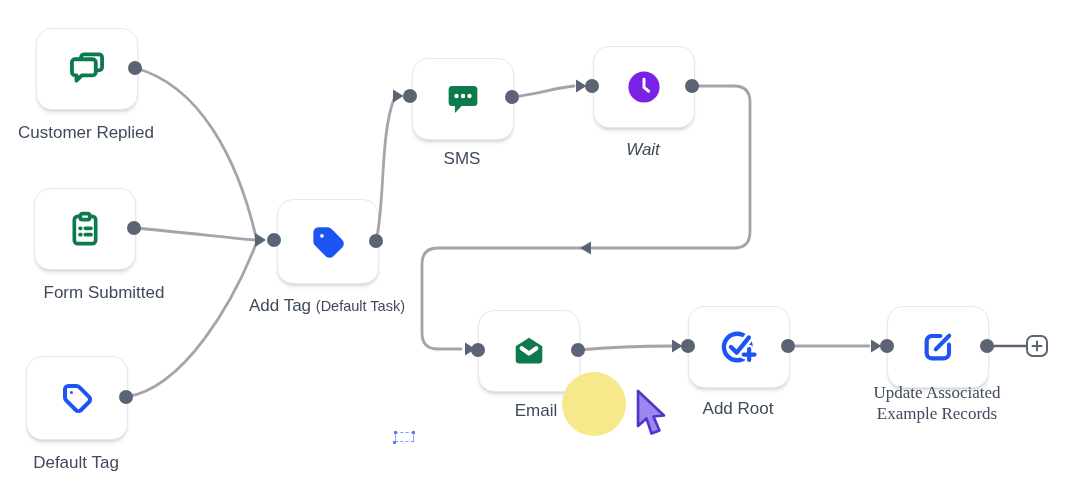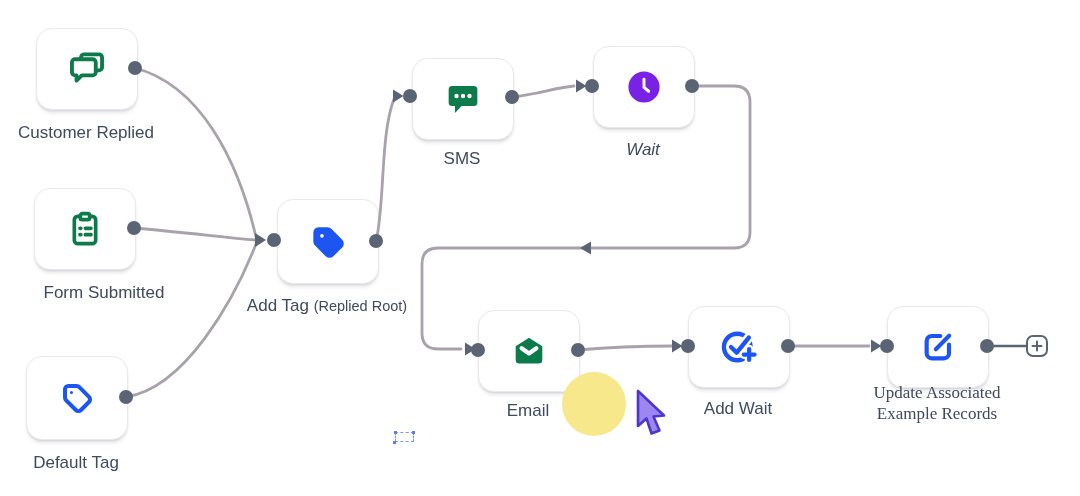--- a/index.html
+++ b/index.html
@@ -87,21 +87,21 @@
       <div class="card" style="width:100px;height:83px;">
         <span>
           <svg width="44" height="44" viewBox="0 0 24 24" fill="#1c55f2" stroke="#1c55f2" stroke-width="1.6" stroke-linejoin="round">
             <path d="M4.8,6.8 a2,2 0 0 1 2,-2 h4.9 a2.4,2.4 0 0 1 1.7,0.7 l5.8,5.8 a2.2,2.2 0 0 1 0,3.1 l-4.8,4.8 a2.2,2.2 0 0 1 -3.1,0 l-5.8,-5.8 a2.4,2.4 0 0 1 -0.7,-1.7 Z"></path>
             <circle cx="8.7" cy="8.7" r="1" fill="#ffffff" stroke="none"></circle>
           </svg>
         </span>
       </div>
       <div class="node-label" style="top:96px;">
         <span>Add Tag</span>
-        <span class="sub">(Replied Root)</span>
+        <span class="sub">(Default Task)</span>
       </div>
     </div>
 
     <div class="node" style="left:412px;top:58px;width:100px;">
       <div class="card" style="width:100px;height:80px;">
         <span>
           <svg width="42" height="42" viewBox="0 0 24 24">
             <rect x="3.8" y="4.6" width="16.4" height="11.4" rx="2" fill="#0d7a4c"></rect>
             <polygon points="7.4,15 7.4,20 12.2,15" fill="#0d7a4c"></polygon>
             <circle cx="8.3" cy="10.3" r="1.25" fill="#ffffff"></circle>
@@ -127,36 +127,36 @@
 
     <div class="node" style="left:478px;top:310px;width:100px;">
       <div class="card" style="width:100px;height:80px;">
         <span>
           <svg width="42" height="42" viewBox="0 0 24 24">
             <path d="M4.4,9.3 L12,4.4 L19.6,9.3 V17.2 a2,2 0 0 1 -2,2 H6.4 a2,2 0 0 1 -2,-2 Z" fill="#0d7a4c"></path>
             <polyline points="7.8,10.4 12,13.4 16.2,10.4" fill="none" stroke="#ffffff" stroke-width="2.4" stroke-linecap="round" stroke-linejoin="round"></polyline>
           </svg>
         </span>
       </div>
-      <div class="node-label" style="top:90px;">Email</div>
+      <div class="node-label" style="top:90px;margin-left:8px;">Email</div>
     </div>
 
     <div class="node" style="left:688px;top:306px;width:100px;">
       <div class="card" style="width:100px;height:80px;">
         <span>
           <svg width="42" height="42" viewBox="0 0 24 24" fill="none" stroke-linecap="round" stroke-linejoin="round">
             <circle cx="11" cy="12" r="7.6" stroke="#1c55f2" stroke-width="2.5"></circle>
             <polyline points="7.4,12 10.7,15.2 17.6,6.6" stroke="#ffffff" stroke-width="5.4"></polyline>
             <polyline points="7.4,12 10.7,15.2 17.6,6.6" stroke="#1c55f2" stroke-width="2.5"></polyline>
             <path d="M17.8,13.2 V19.4 M14.7,16.3 H20.9" stroke="#ffffff" stroke-width="5"></path>
             <path d="M17.8,13.2 V19.4 M14.7,16.3 H20.9" stroke="#1c55f2" stroke-width="2.4"></path>
           </svg>
         </span>
       </div>
-      <div class="node-label" style="top:92px;">Add Wait</div>
+      <div class="node-label" style="top:92px;">Add Root</div>
     </div>
 
     <div class="node" style="left:887px;top:306px;width:100px;">
       <div class="card" style="width:100px;height:80px;">
         <span>
           <svg width="40" height="40" viewBox="0 0 24 24" fill="none" stroke="#1c55f2" stroke-width="2.5" stroke-linecap="round" stroke-linejoin="round">
             <path d="M13.4,5.4 H8.2 a3,3 0 0 0 -3,3 v7.4 a3,3 0 0 0 3,3 h7.4 a3,3 0 0 0 3,-3 V10.6"></path>
             <path d="M10.7,13.3 L18.7,5.3"></path>
           </svg>
         </span>

